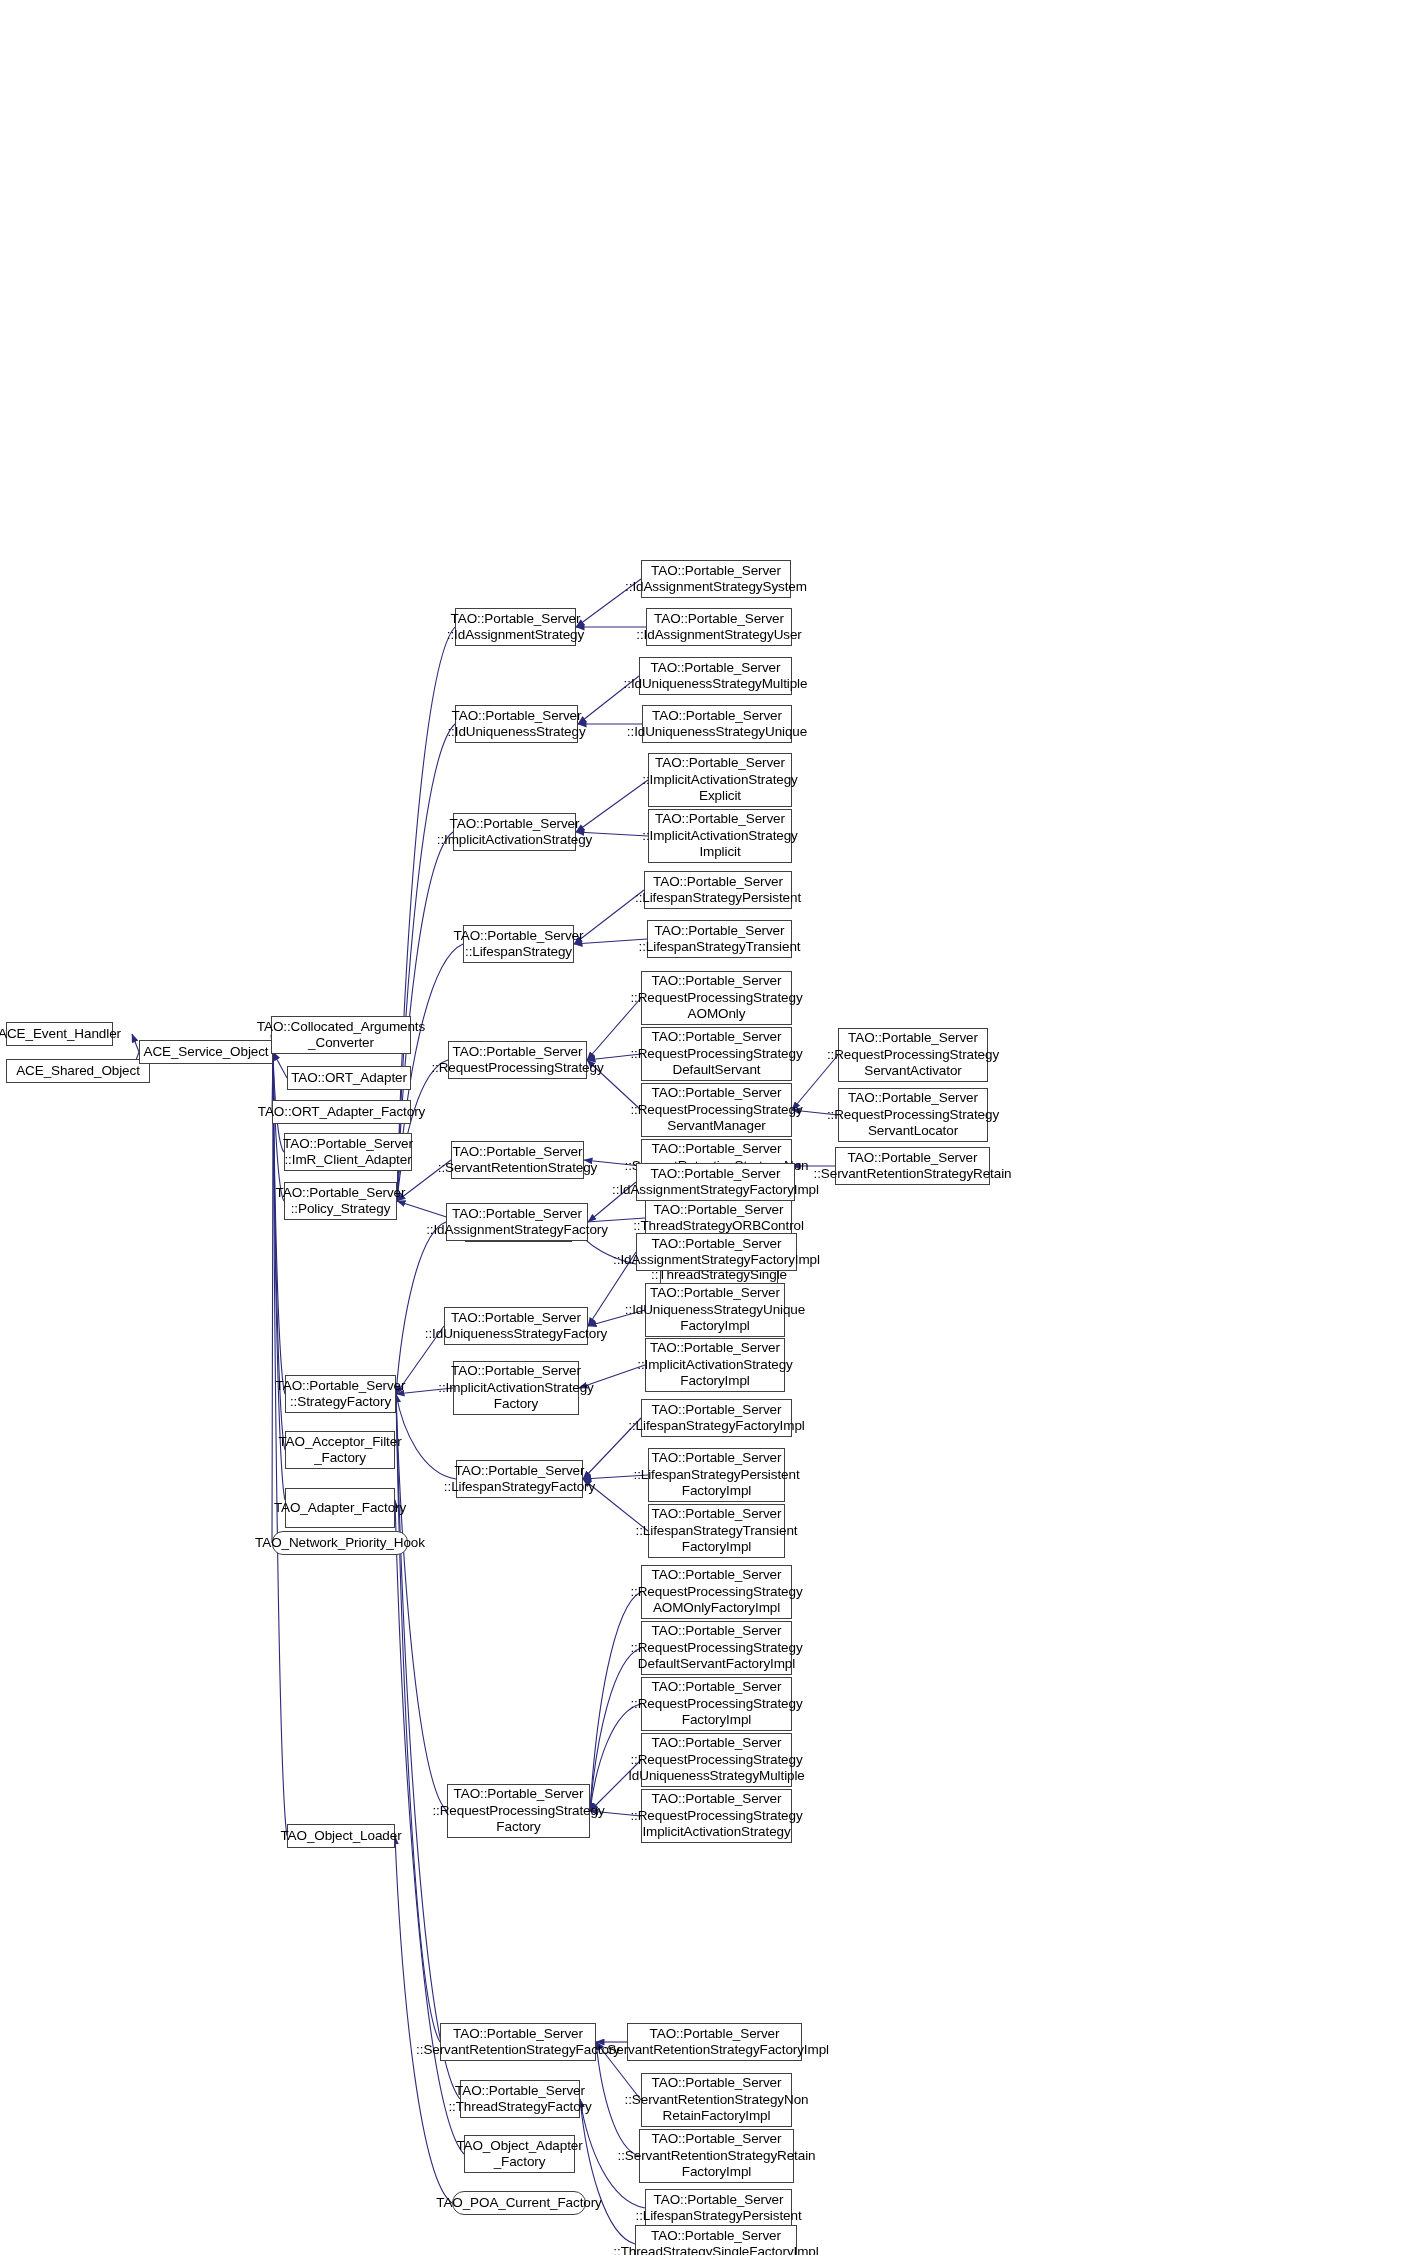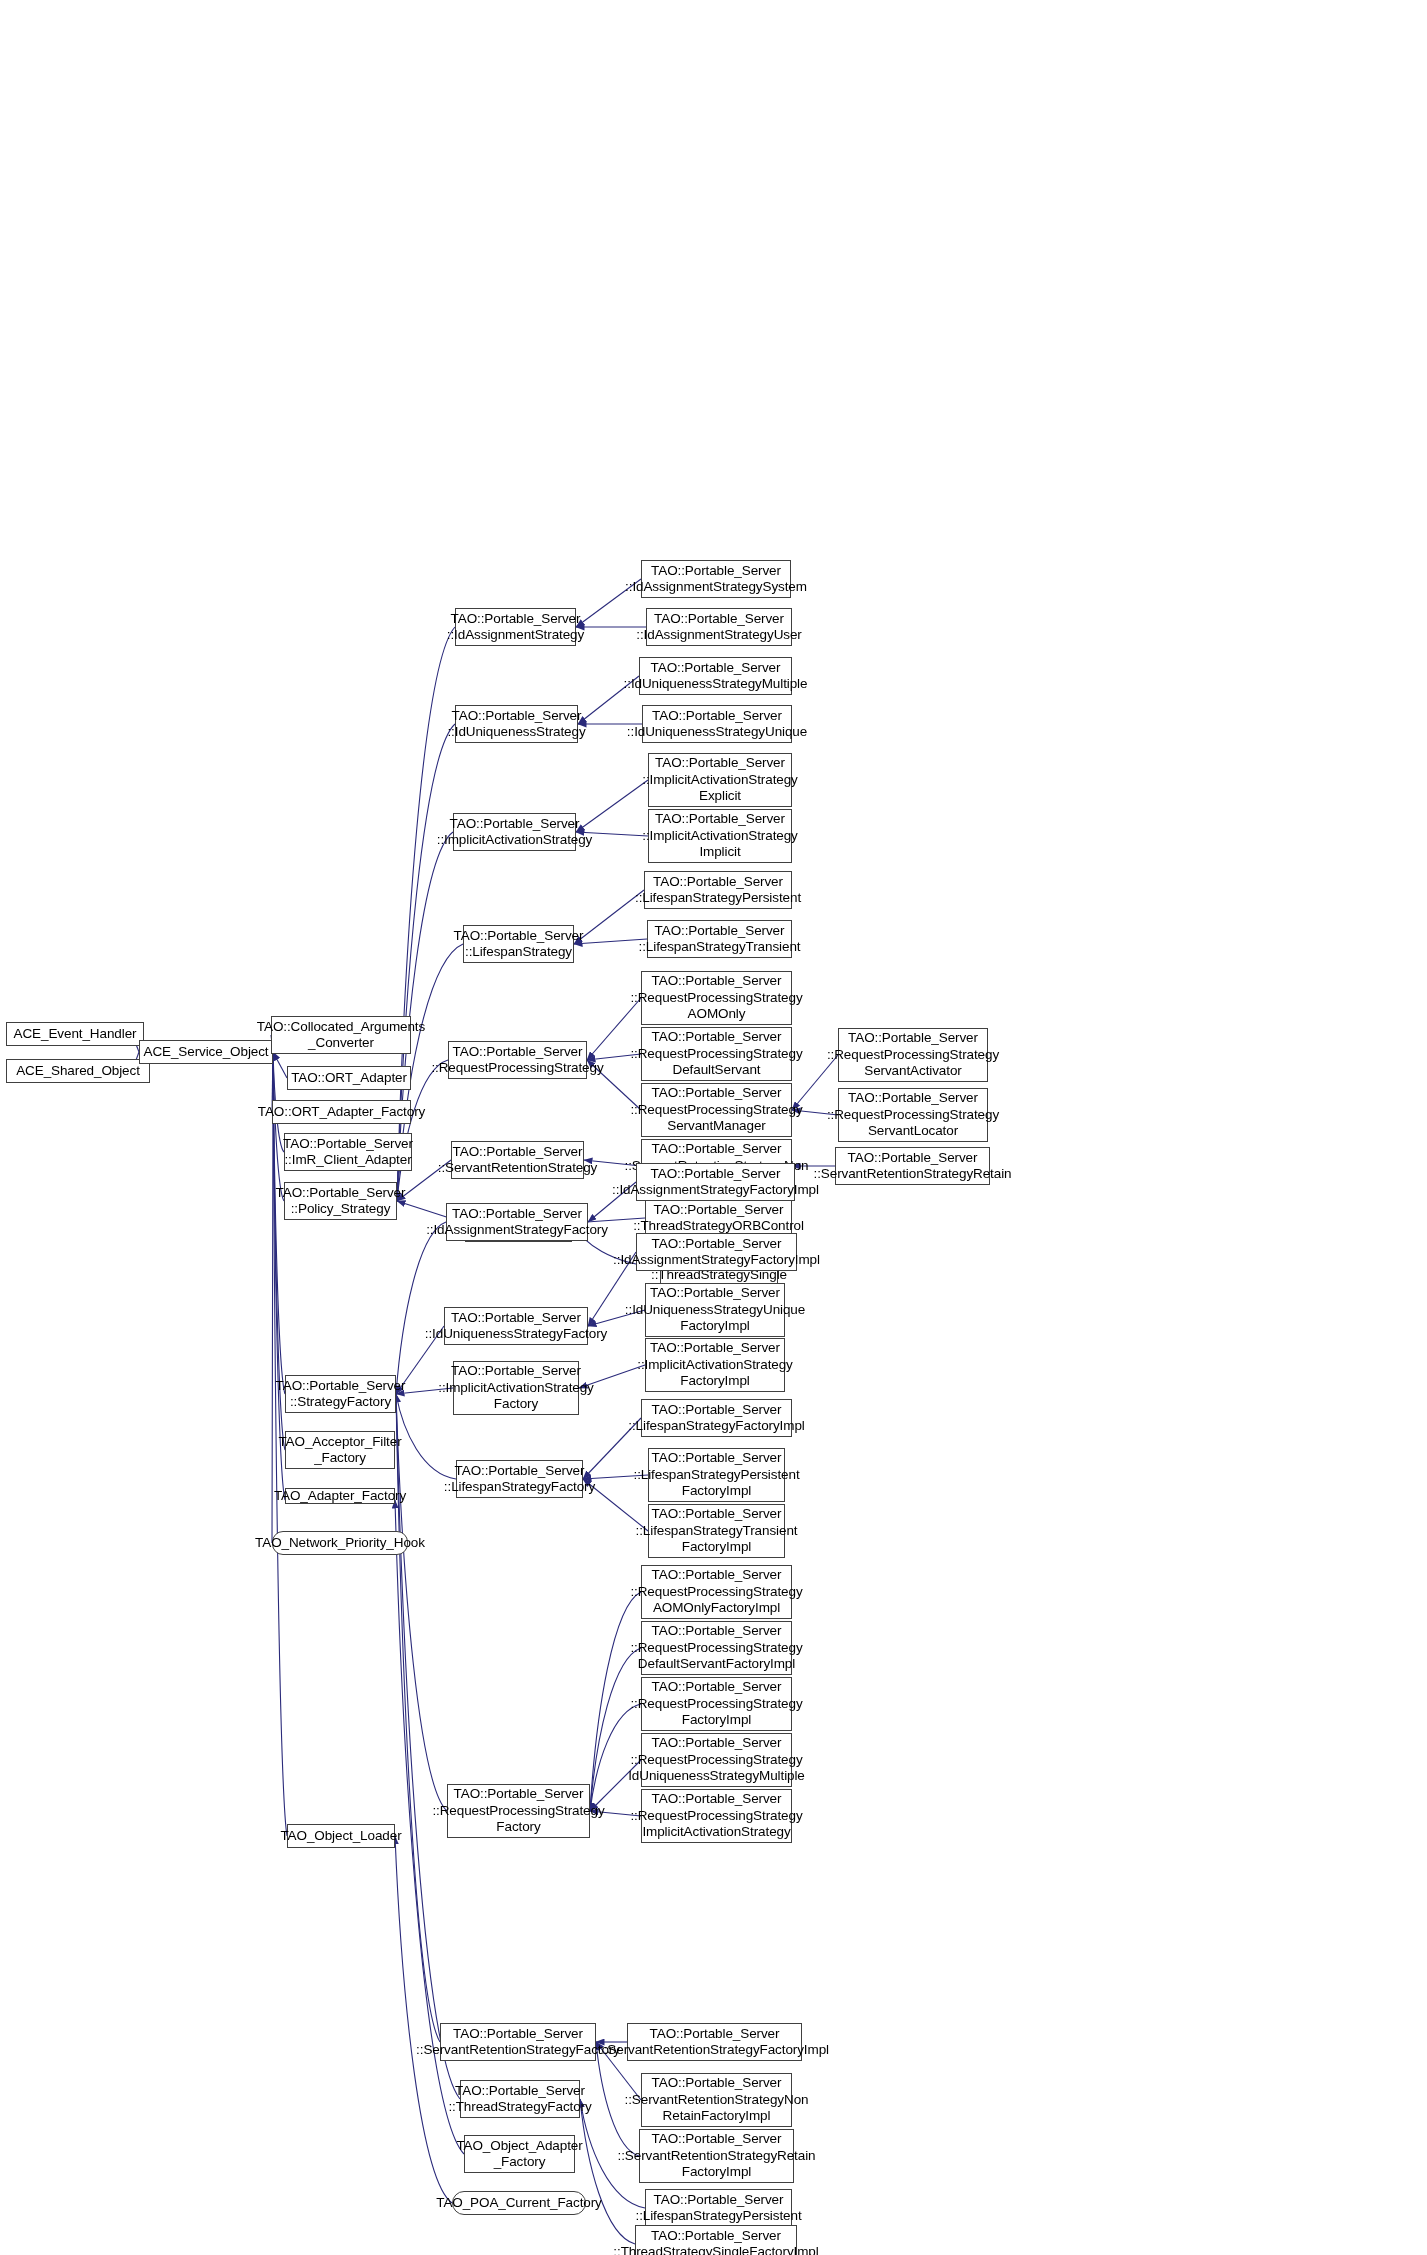--- a/index.html
+++ b/index.html
@@ -108,21 +108,21 @@
       <path d="M641,1648 C612.95,1657.78 596.12,1737.65 590,1811" fill="none" stroke="#2a2a7a" stroke-width="1.1" marker-end="url(#arrowhead)"></path>
       <path d="M641,1704 C612.95,1710.42 596.12,1762.85 590,1811" fill="none" stroke="#2a2a7a" stroke-width="1.1" marker-end="url(#arrowhead)"></path>
       <path d="M641,1760 L590,1811" fill="none" stroke="#2a2a7a" stroke-width="1.1" marker-end="url(#arrowhead)"></path>
       <path d="M641,1816 L590,1811" fill="none" stroke="#2a2a7a" stroke-width="1.1" marker-end="url(#arrowhead)"></path>
       <path d="M627,2042 L596,2042" fill="none" stroke="#2a2a7a" stroke-width="1.1" marker-end="url(#arrowhead)"></path>
       <path d="M641,2100 L596,2042" fill="none" stroke="#2a2a7a" stroke-width="1.1" marker-end="url(#arrowhead)"></path>
       <path d="M639,2156 C615.35,2149.16 601.16,2093.3 596,2042" fill="none" stroke="#2a2a7a" stroke-width="1.1" marker-end="url(#arrowhead)"></path>
       <path d="M645,2208 C609.25,2201.46 587.8,2148.05 580,2099" fill="none" stroke="#2a2a7a" stroke-width="1.1" marker-end="url(#arrowhead)"></path>
       <path d="M635,2244 C604.75,2235.3 586.6,2164.25 580,2099" fill="none" stroke="#2a2a7a" stroke-width="1.1" marker-end="url(#arrowhead)"></path>
     </svg>
-<div class="node" title="ACE_Event_Handler" style="left: 6px; top: 1022px; width: 138px; height: 24px;"><span class="ln">ACE_Event_Handler</span></div>
+<div class="node" title="ACE_Event_Handler" style="left: 6px; top: 1022px; width: 107px; height: 24px;"><span class="ln">ACE_Event_Handler</span></div>
     <div class="node" title="ACE_Shared_Object" style="left: 6px; top: 1059px; width: 144px; height: 24px;"><span class="ln">ACE_Shared_Object</span></div>
     <div class="node" title="ACE_Service_Object" style="left: 139px; top: 1040px; width: 134px; height: 24px;"><span class="ln">ACE_Service_Object</span></div>
     <div class="node" title="TAO::Collocated_Arguments_Converter" style="left: 271px; top: 1016px; width: 140px; height: 38px;"><span class="ln">TAO::Collocated_Arguments</span><span class="ln">_Converter</span></div>
     <div class="node" title="TAO::ORT_Adapter" style="left: 287px; top: 1066px; width: 124px; height: 24px;"><span class="ln">TAO::ORT_Adapter</span></div>
     <div class="node" title="TAO::ORT_Adapter_Factory" style="left: 272px; top: 1100px; width: 139px; height: 24px;"><span class="ln">TAO::ORT_Adapter_Factory</span></div>
     <div class="node" title="TAO::Portable_Server::ImR_Client_Adapter" style="left: 284px; top: 1133px; width: 128px; height: 38px;"><span class="ln">TAO::Portable_Server</span><span class="ln">::ImR_Client_Adapter</span></div>
     <div class="node" title="TAO::Portable_Server::Policy_Strategy" style="left: 284px; top: 1182px; width: 113px; height: 38px;"><span class="ln">TAO::Portable_Server</span><span class="ln">::Policy_Strategy</span></div>
     <div class="node" title="TAO::Portable_Server::IdAssignmentStrategy" style="left: 455px; top: 608px; width: 121px; height: 38px;"><span class="ln">TAO::Portable_Server</span><span class="ln">::IdAssignmentStrategy</span></div>
     <div class="node" title="TAO::Portable_Server::IdUniquenessStrategy" style="left: 455px; top: 705px; width: 123px; height: 38px;"><span class="ln">TAO::Portable_Server</span><span class="ln">::IdUniquenessStrategy</span></div>
     <div class="node" title="TAO::Portable_Server::ImplicitActivationStrategy" style="left: 453px; top: 813px; width: 123px; height: 38px;"><span class="ln">TAO::Portable_Server</span><span class="ln">::ImplicitActivationStrategy</span></div>
@@ -142,21 +142,21 @@
     <div class="node" title="TAO::Portable_Server::RequestProcessingStrategyDefaultServant" style="left: 641px; top: 1027px; width: 151px; height: 54px;"><span class="ln">TAO::Portable_Server</span><span class="ln">::RequestProcessingStrategy</span><span class="ln">DefaultServant</span></div>
     <div class="node" title="TAO::Portable_Server::RequestProcessingStrategyServantManager" style="left: 641px; top: 1083px; width: 151px; height: 54px;"><span class="ln">TAO::Portable_Server</span><span class="ln">::RequestProcessingStrategy</span><span class="ln">ServantManager</span></div>
     <div class="node" title="TAO::Portable_Server::ServantRetentionStrategyNonRetain" style="left: 641px; top: 1139px; width: 151px; height: 54px;"><span class="ln">TAO::Portable_Server</span><span class="ln">::ServantRetentionStrategyNon</span><span class="ln">Retain</span></div>
     <div class="node" title="TAO::Portable_Server::ThreadStrategyORBControl" style="left: 645px; top: 1199px; width: 147px; height: 38px;"><span class="ln">TAO::Portable_Server</span><span class="ln">::ThreadStrategyORBControl</span></div>
     <div class="node" title="TAO::Portable_Server::ThreadStrategySingle" style="left: 660px; top: 1248px; width: 118px; height: 38px;"><span class="ln">TAO::Portable_Server</span><span class="ln">::ThreadStrategySingle</span></div>
     <div class="node" title="TAO::Portable_Server::RequestProcessingStrategyServantActivator" style="left: 838px; top: 1028px; width: 150px; height: 54px;"><span class="ln">TAO::Portable_Server</span><span class="ln">::RequestProcessingStrategy</span><span class="ln">ServantActivator</span></div>
     <div class="node" title="TAO::Portable_Server::RequestProcessingStrategyServantLocator" style="left: 838px; top: 1088px; width: 150px; height: 54px;"><span class="ln">TAO::Portable_Server</span><span class="ln">::RequestProcessingStrategy</span><span class="ln">ServantLocator</span></div>
     <div class="node" title="TAO::Portable_Server::ServantRetentionStrategyRetain" style="left: 835px; top: 1147px; width: 155px; height: 38px;"><span class="ln">TAO::Portable_Server</span><span class="ln">::ServantRetentionStrategyRetain</span></div>
     <div class="node" title="TAO::Portable_Server::StrategyFactory" style="left: 285px; top: 1375px; width: 111px; height: 38px;"><span class="ln">TAO::Portable_Server</span><span class="ln">::StrategyFactory</span></div>
     <div class="node" title="TAO_Acceptor_Filter_Factory" style="left: 285px; top: 1431px; width: 110px; height: 38px;"><span class="ln">TAO_Acceptor_Filter</span><span class="ln">_Factory</span></div>
-    <div class="node" title="TAO_Adapter_Factory" style="left: 285px; top: 1488px; width: 110px; height: 16px;"><span class="ln">TAO_Adapter_Factory</span></div>
+    <div class="node" title="TAO_Adapter_Factory" style="left: 285px; top: 1488px; width: 110px; height: 40px;"><span class="ln">TAO_Adapter_Factory</span></div>
     <div class="node" title="TAO_Network_Priority_Hook" style="left: 272px; top: 1531px; width: 136px; height: 24px; border-radius: 11px;"><span class="ln">TAO_Network_Priority_Hook</span></div>
     <div class="node" title="TAO_Object_Loader" style="left: 287px; top: 1824px; width: 108px; height: 24px;"><span class="ln">TAO_Object_Loader</span></div>
     <div class="node" title="TAO::Portable_Server::IdAssignmentStrategyFactory" style="left: 446px; top: 1203px; width: 142px; height: 38px;"><span class="ln">TAO::Portable_Server</span><span class="ln">::IdAssignmentStrategyFactory</span></div>
     <div class="node" title="TAO::Portable_Server::IdUniquenessStrategyFactory" style="left: 444px; top: 1307px; width: 144px; height: 38px;"><span class="ln">TAO::Portable_Server</span><span class="ln">::IdUniquenessStrategyFactory</span></div>
     <div class="node" title="TAO::Portable_Server::ImplicitActivationStrategyFactory" style="left: 453px; top: 1361px; width: 126px; height: 54px;"><span class="ln">TAO::Portable_Server</span><span class="ln">::ImplicitActivationStrategy</span><span class="ln">Factory</span></div>
     <div class="node" title="TAO::Portable_Server::LifespanStrategyFactory" style="left: 456px; top: 1460px; width: 127px; height: 38px;"><span class="ln">TAO::Portable_Server</span><span class="ln">::LifespanStrategyFactory</span></div>
     <div class="node" title="TAO::Portable_Server::RequestProcessingStrategyFactory" style="left: 447px; top: 1784px; width: 143px; height: 54px;"><span class="ln">TAO::Portable_Server</span><span class="ln">::RequestProcessingStrategy</span><span class="ln">Factory</span></div>
     <div class="node" title="TAO::Portable_Server::ServantRetentionStrategyFactory" style="left: 440px; top: 2023px; width: 156px; height: 38px;"><span class="ln">TAO::Portable_Server</span><span class="ln">::ServantRetentionStrategyFactory</span></div>
     <div class="node" title="TAO::Portable_Server::ThreadStrategyFactory" style="left: 460px; top: 2080px; width: 120px; height: 38px;"><span class="ln">TAO::Portable_Server</span><span class="ln">::ThreadStrategyFactory</span></div>
     <div class="node" title="TAO_Object_Adapter_Factory" style="left: 464px; top: 2135px; width: 111px; height: 38px;"><span class="ln">TAO_Object_Adapter</span><span class="ln">_Factory</span></div>

